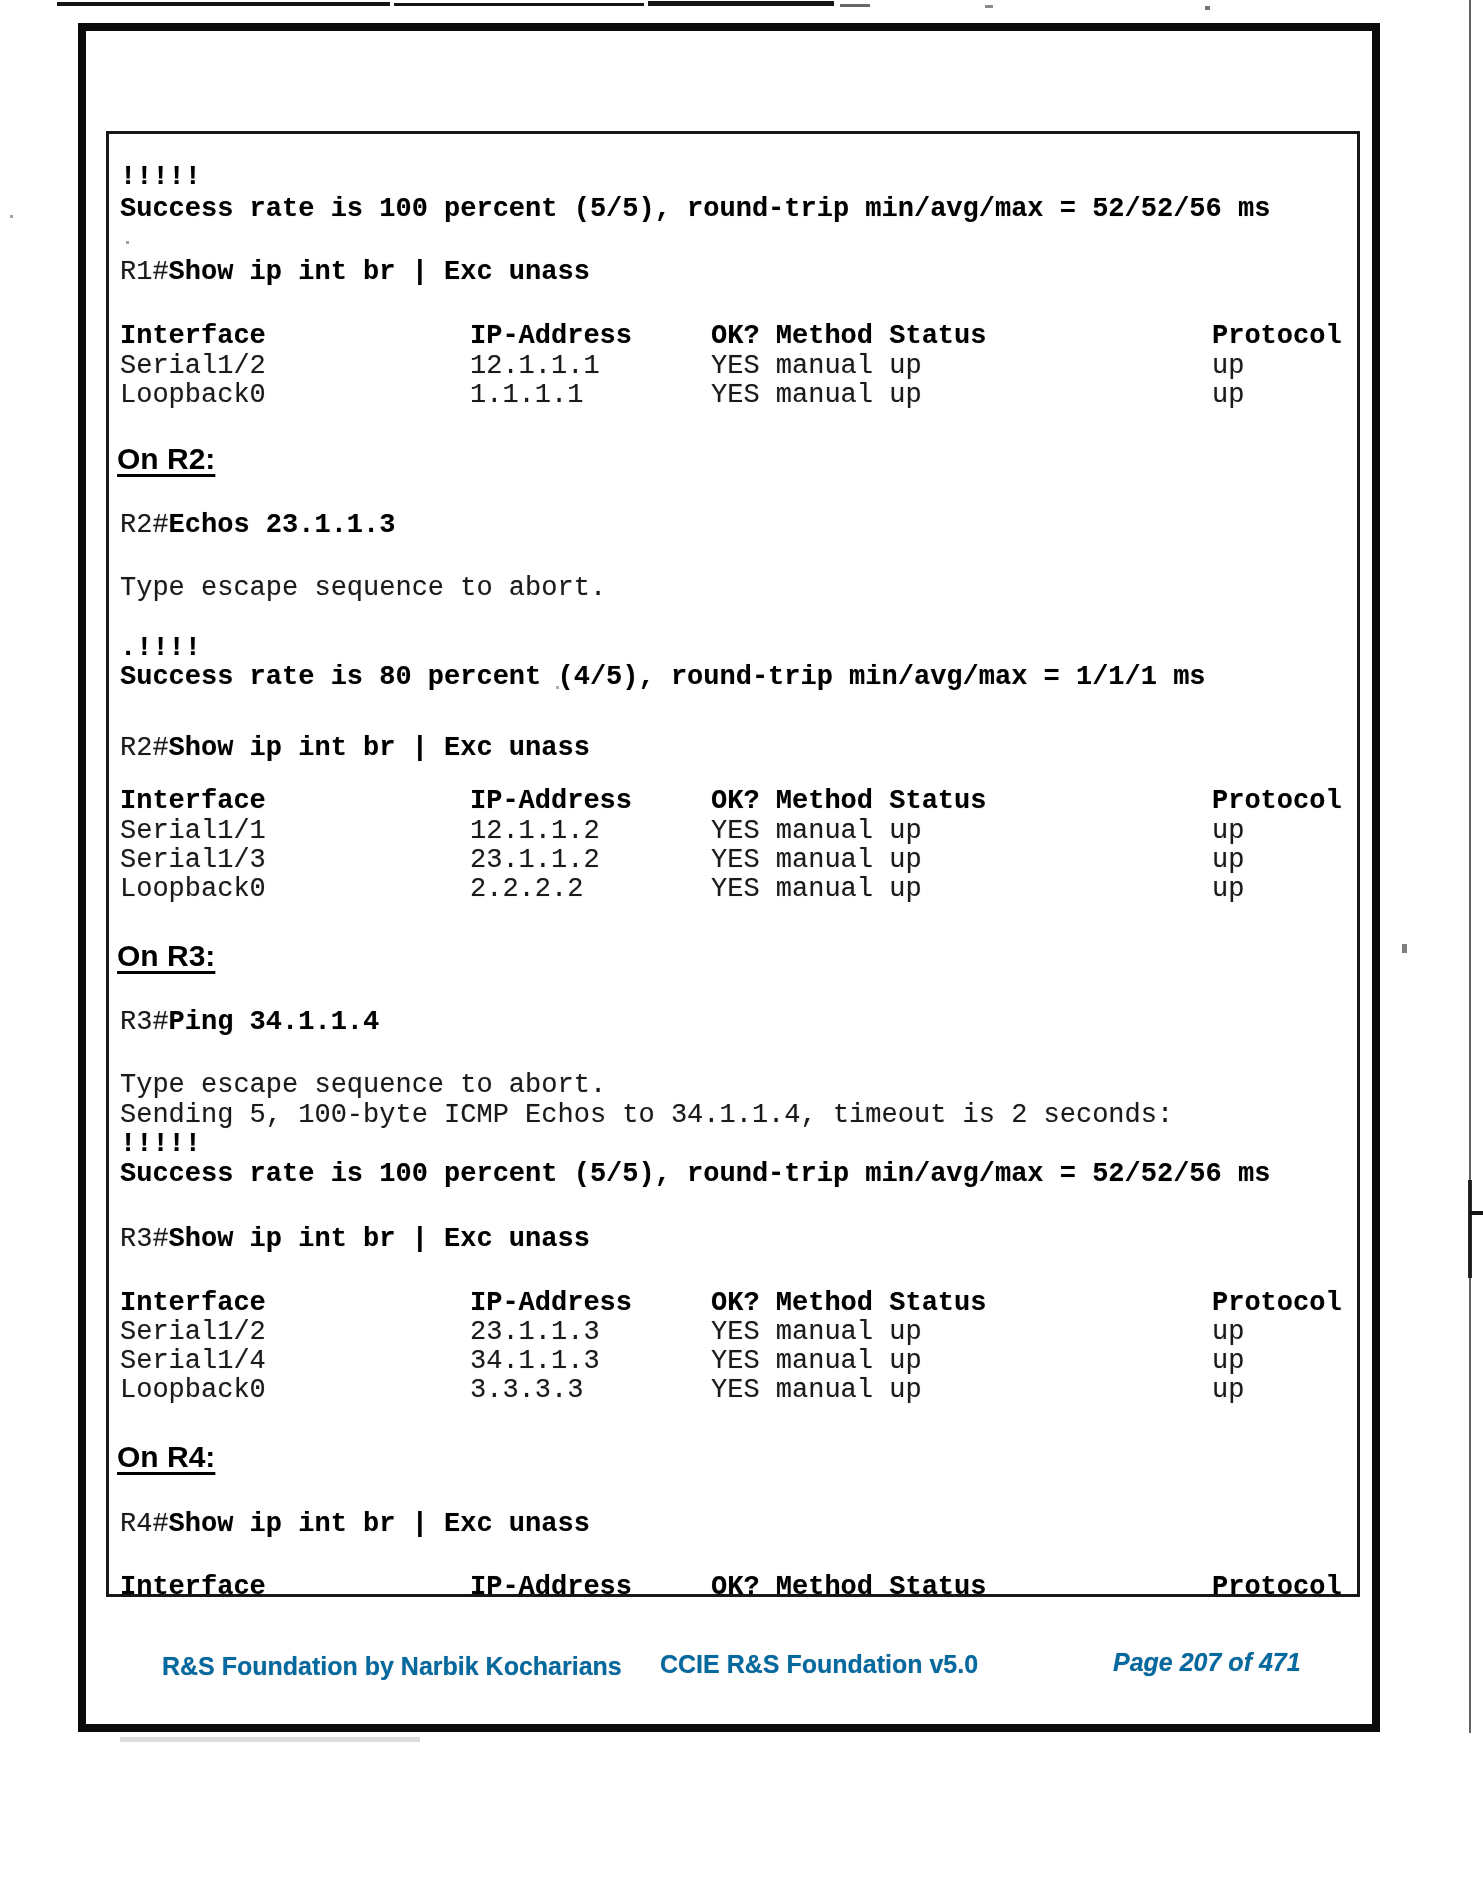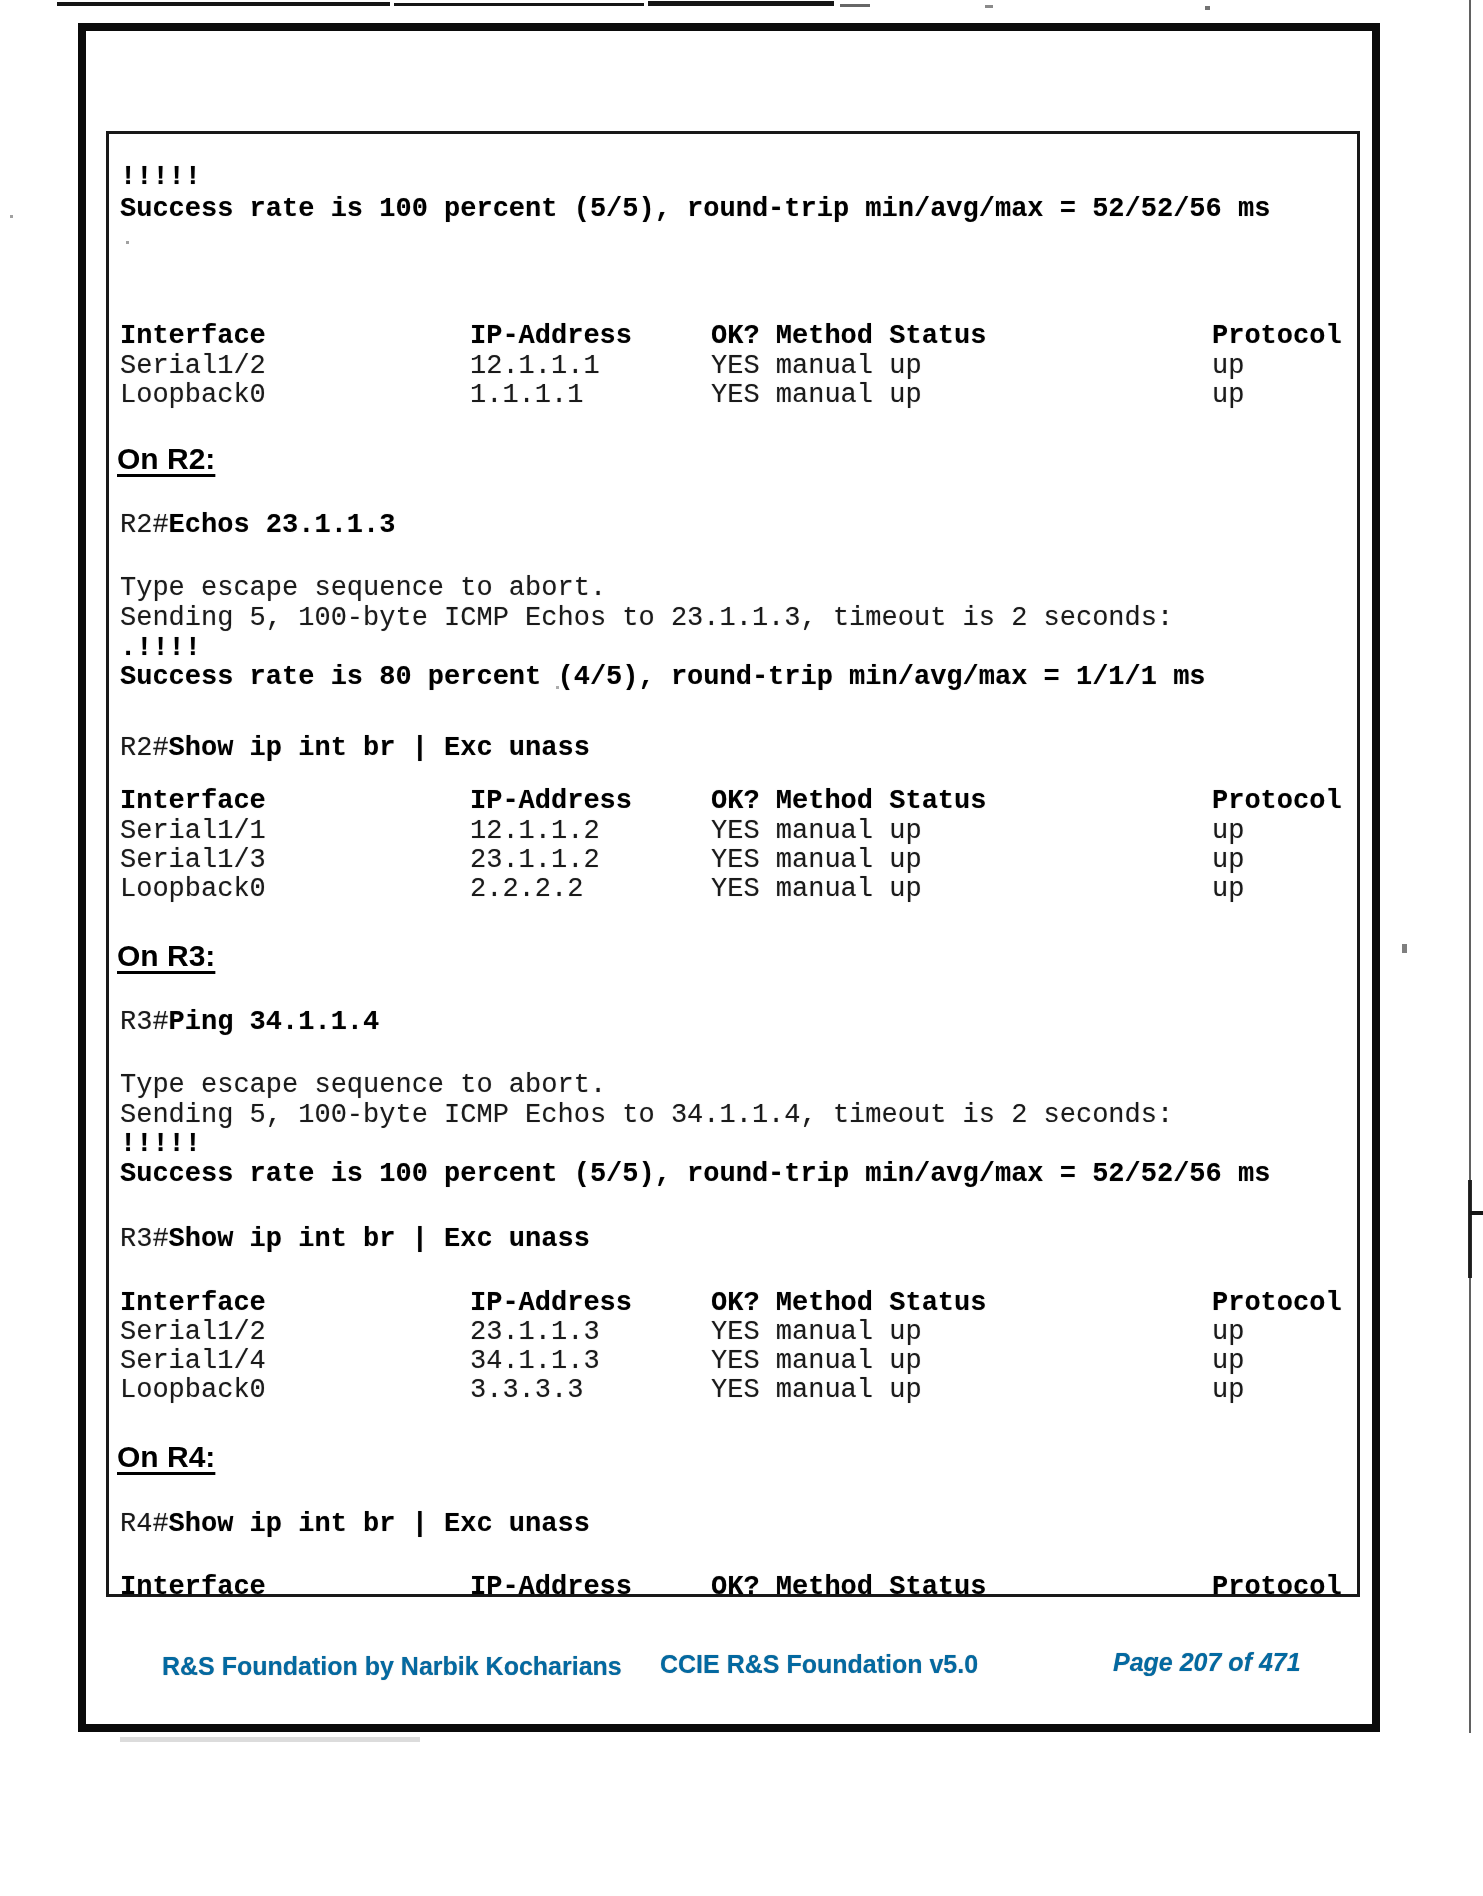--- a/index.html
+++ b/index.html
@@ -45,20 +45,21 @@
   <div class="artifact" style="left:126px;top:241px;width:3px;height:3px;opacity:.4;"></div>
   <div class="artifact" style="left:556px;top:686px;width:3px;height:3px;opacity:.35;"></div>
   <div class="artifact" style="left:1402px;top:944px;width:5px;height:9px;opacity:.55;"></div>
   <div class="artifact" style="left:120px;top:1737px;width:300px;height:5px;opacity:.15;"></div>
 
   <div id="outer-border"></div>
   <div id="inner-box"></div>
 
   <div class="mono bold" style="top:163px">!!!!!</div>
   <div class="mono bold" style="top:195px">Success rate is 100 percent (5/5), round-trip min/avg/max = 52/52/56 ms</div>
+  <div class="mono" style="top:258px"><span>R1#</span><span class="bold">Show ip int br | Exc unass</span></div>
 
   <div class="trow thead" style="top:322px">
     <span class="cell c0">Interface</span>
     <span class="cell c1">IP-Address</span>
     <span class="cell c2">OK? Method Status</span>
     <span class="cell c3">Protocol</span>
   </div>
   <div class="trow" style="top:352px">
     <span class="cell c0">Serial1/2</span>
     <span class="cell c1">12.1.1.1</span>
@@ -68,21 +69,20 @@
   <div class="trow" style="top:381px">
     <span class="cell c0">Loopback0</span>
     <span class="cell c1">1.1.1.1</span>
     <span class="cell c2">YES manual up</span>
     <span class="cell c3">up</span>
   </div>
 
   <div class="heading" style="top:441px">On R2:</div>
   <div class="mono" style="top:511px"><span>R2#</span><span class="bold">Echos 23.1.1.3</span></div>
   <div class="mono" style="top:574px">Type escape sequence to abort.</div>
-  <div class="mono" style="top:604px">Sending 5, 100-byte ICMP Echos to 23.1.1.3, timeout is 2 seconds:</div>
   <div class="mono bold" style="top:634px">.!!!!</div>
   <div class="mono bold" style="top:663px">Success rate is 80 percent (4/5), round-trip min/avg/max = 1/1/1 ms</div>
   <div class="mono" style="top:734px"><span>R2#</span><span class="bold">Show ip int br | Exc unass</span></div>
 
   <div class="trow thead" style="top:787px">
     <span class="cell c0">Interface</span>
     <span class="cell c1">IP-Address</span>
     <span class="cell c2">OK? Method Status</span>
     <span class="cell c3">Protocol</span>
   </div>

